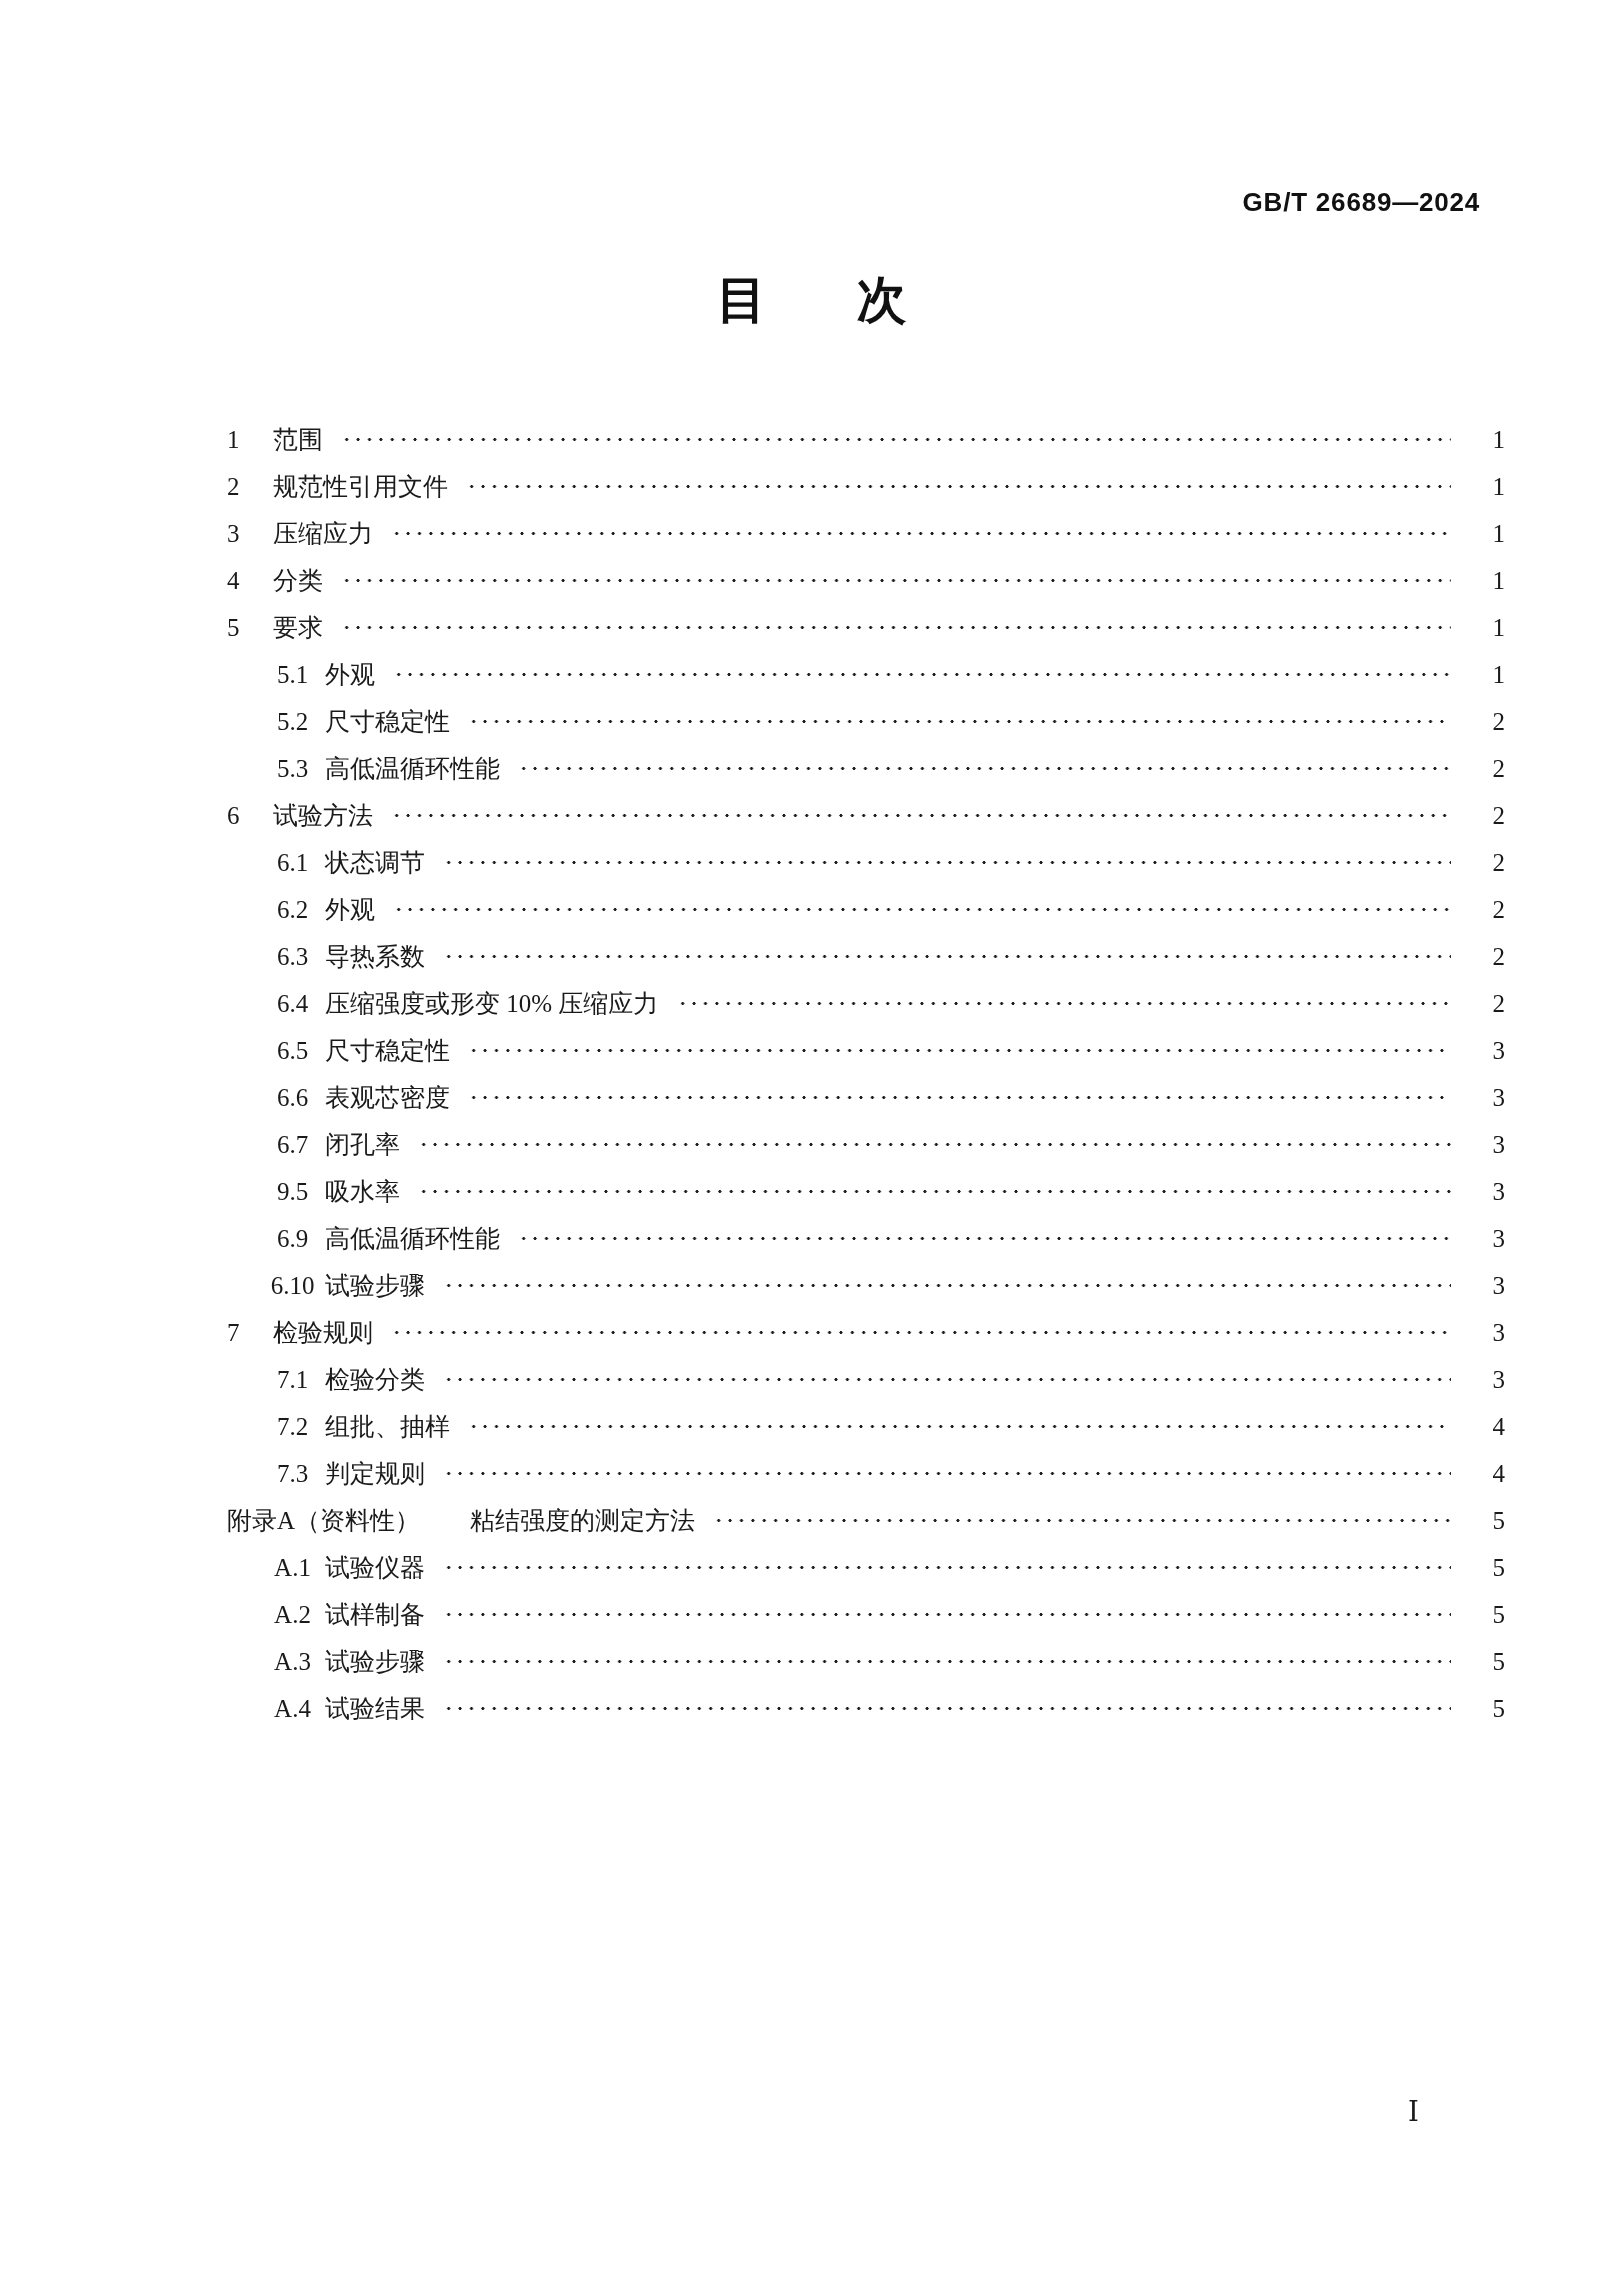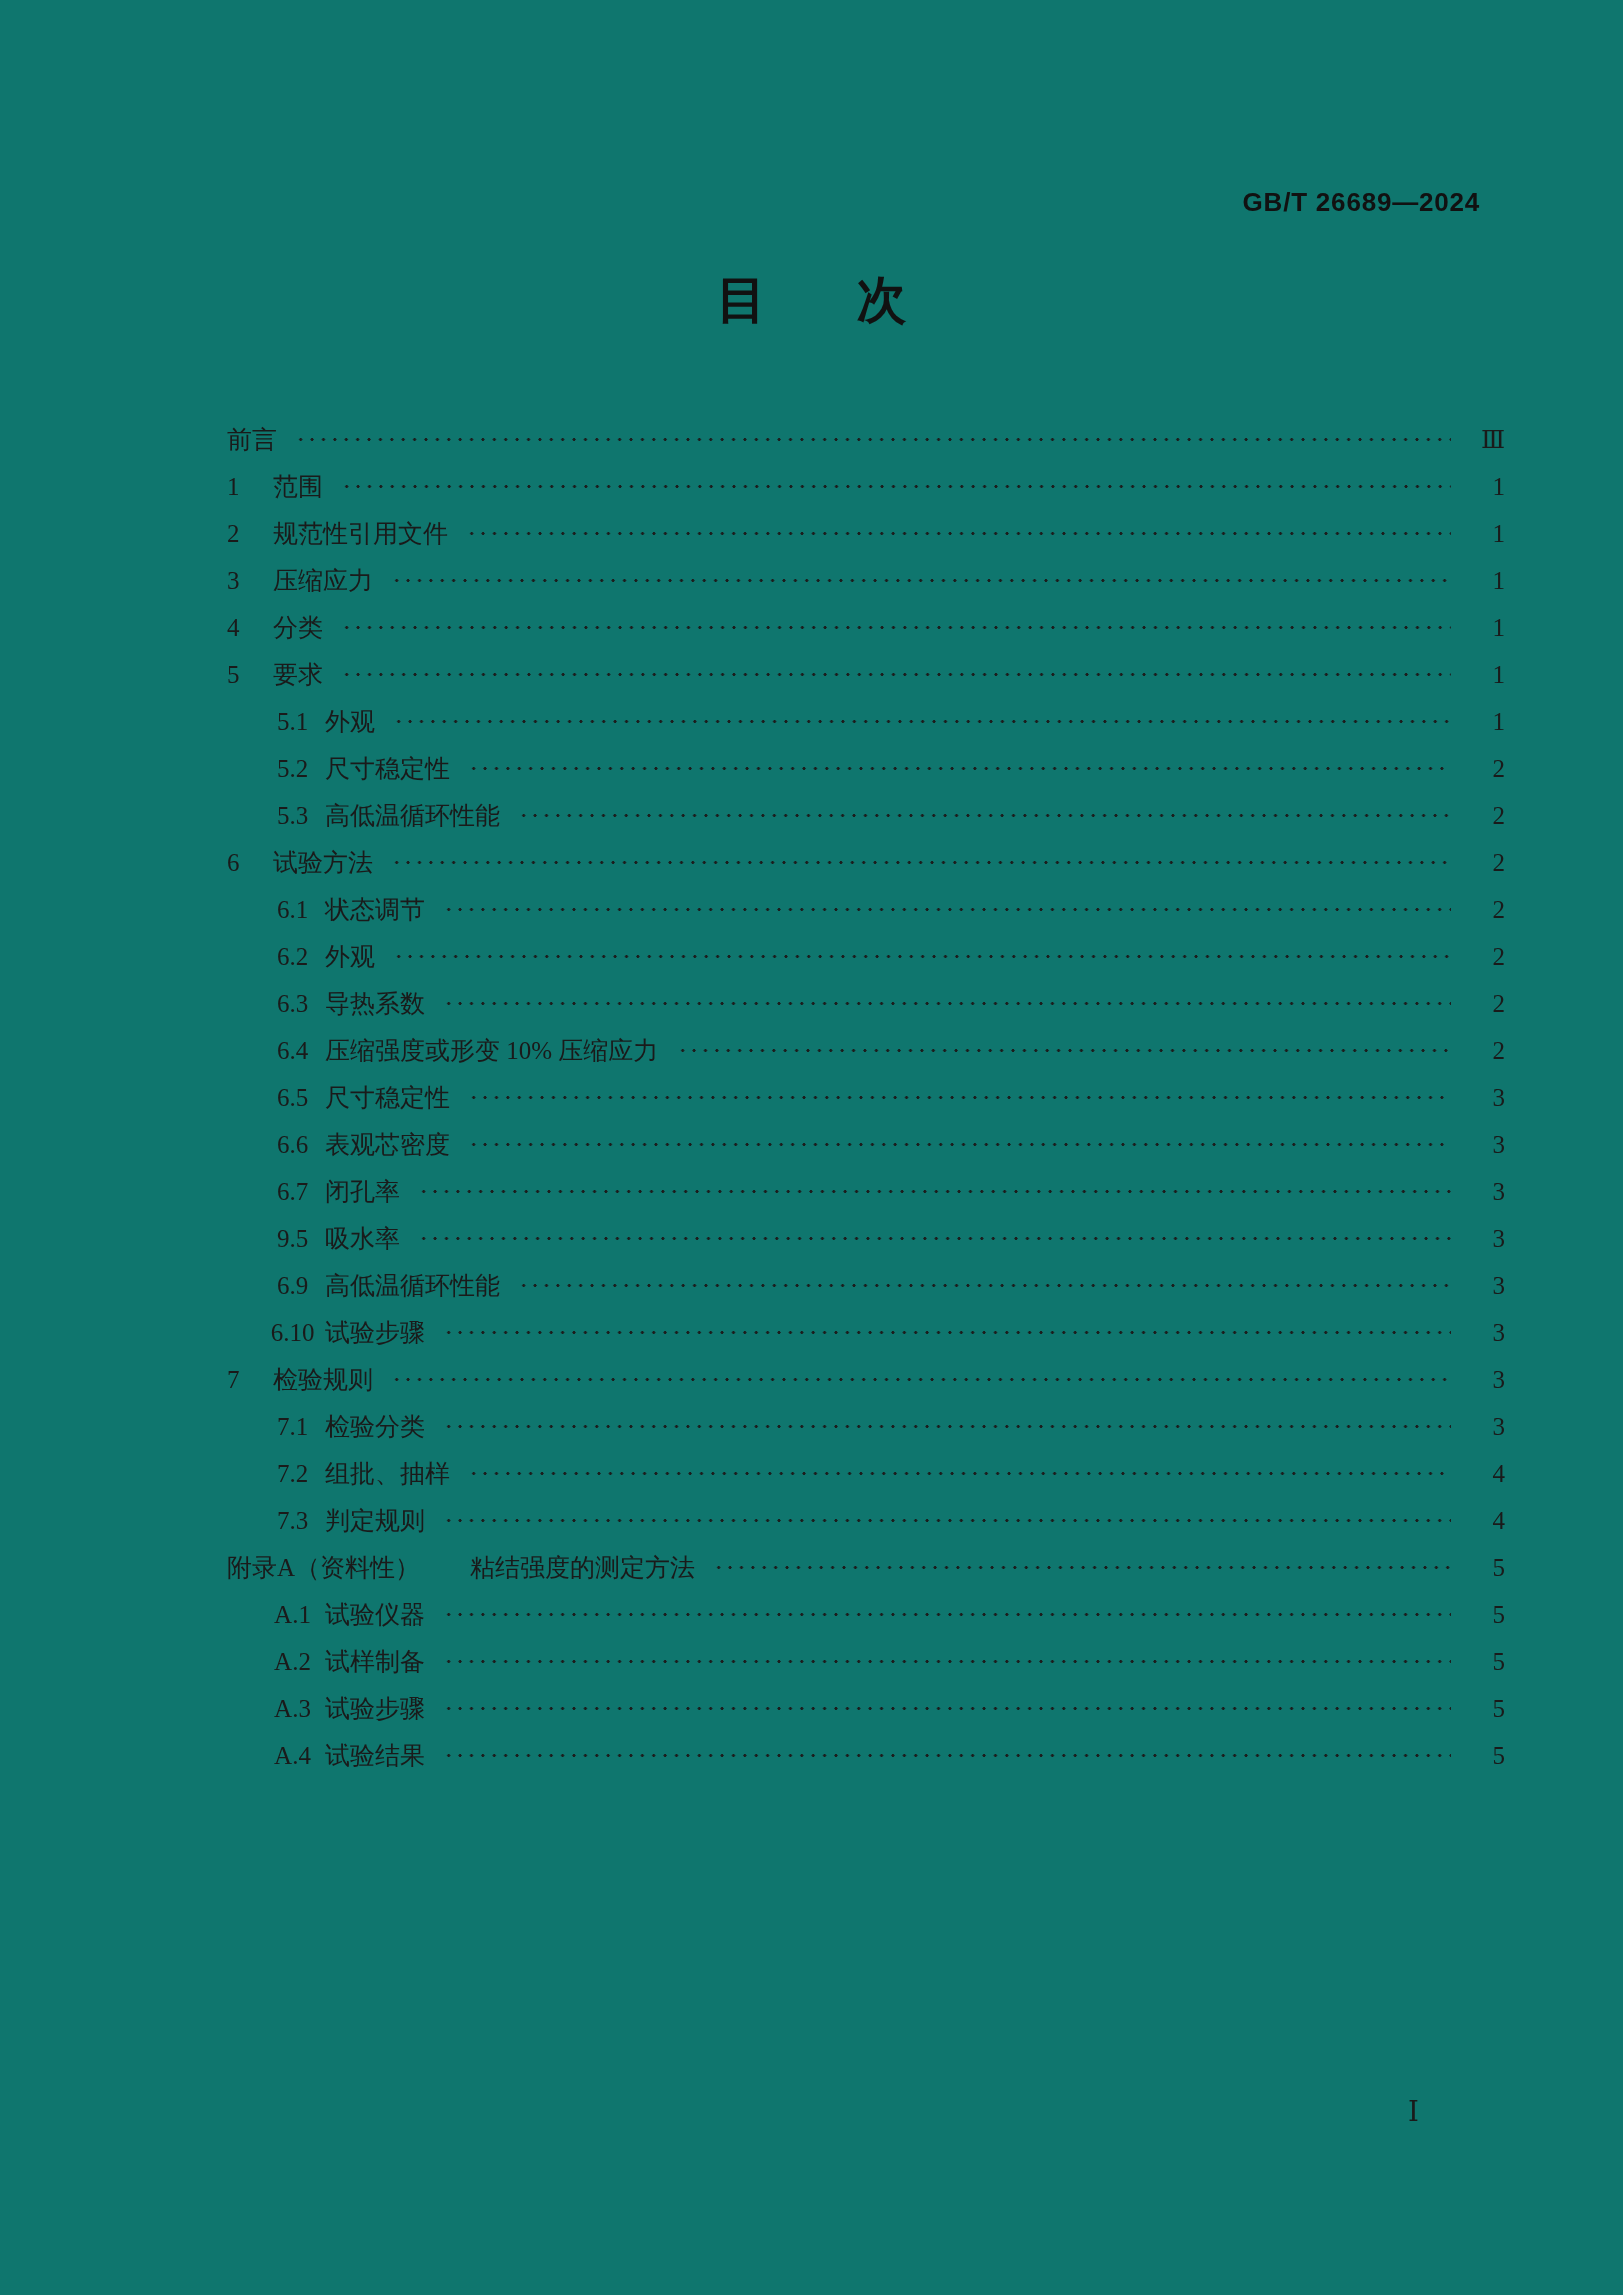--- a/index.html
+++ b/index.html
@@ -1,20 +1,20 @@
 <!DOCTYPE html>
 <html style="font-size:13.3px"><head>
 <meta charset="utf-8">
 <style>
   html, body { margin: 0; padding: 0; background: #ddd; }
   .sheet {
     position: relative;
     width: 1623px;
     height: 2295px;
-    background: #0f766e;
+    background: #ffffff;
     font-family: "Liberation Serif", "DejaVu Serif", serif;
     color: #1a1a1a;
     overflow: hidden;
   }
   .std-code {
     position: absolute;
     top: 187px;
     right: 143px;
     font-family: "Liberation Sans", "DejaVu Sans", sans-serif;
     font-weight: 700;
@@ -77,25 +77,20 @@
 
   <div class="std-code">GB/T 26689—2024</div>
 
   <div class="doc-title">
     <span>目</span>
     <span>次</span>
   </div>
 
   <div class="toc">
       <div class="toc-row">
-        <span class="label">前言</span>
-        <span class="leader"></span>
-        <span class="pgnum">Ⅲ</span>
-      </div>
-      <div class="toc-row">
         <span class="num">1</span>
         <span class="label">范围</span>
         <span class="leader"></span>
         <span class="pgnum">1</span>
       </div>
       <div class="toc-row">
         <span class="num">2</span>
         <span class="label">规范性引用文件</span>
         <span class="leader"></span>
         <span class="pgnum">1</span>

